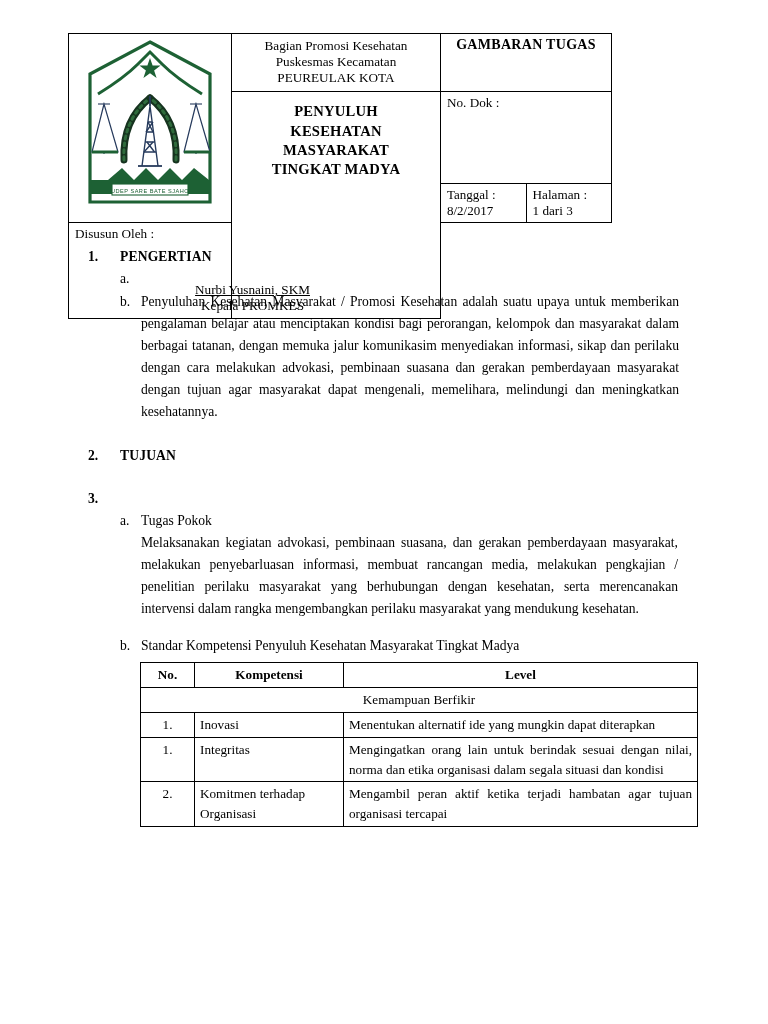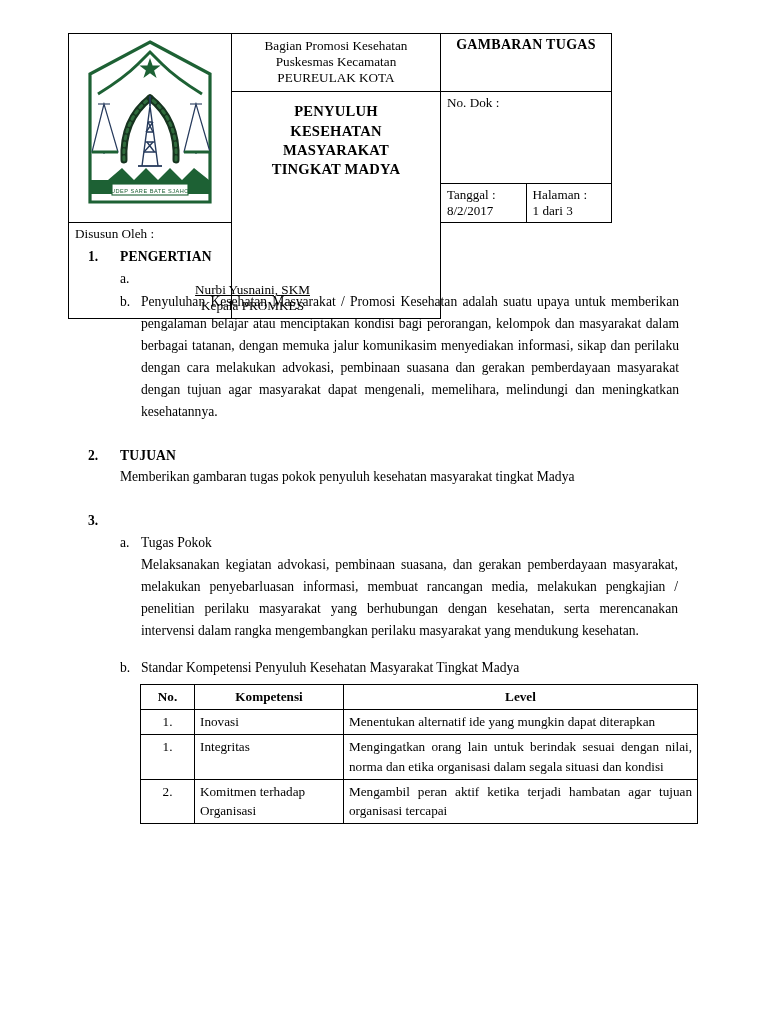--- a/index.html
+++ b/index.html
@@ -324,21 +324,20 @@
       </div>
     </div>
 
     <div class="gap-md"></div>
 
     <div class="sec">
       <div class="sec-row">
         <div class="sec-num">2.</div>
         <div class="sec-title">TUJUAN</div>
       </div>
-      <div class="plain-para">Memberikan gambaran tugas pokok penyuluh kesehatan masyarakat tingkat Madya</div>
     </div>
 
     <div class="gap-md"></div>
 
     <div class="sec">
       <div class="sec-row">
         <div class="sec-num">3.</div>
       </div>
       <div class="item-row">
         <div class="item-label">a.</div>
@@ -355,20 +354,23 @@
 
       <table class="comp-table">
         <thead>
           <tr>
             <th class="col-no">No.</th>
             <th class="col-komp">Kompetensi</th>
             <th class="col-lvl">Level</th>
           </tr>
         </thead>
         <tbody>
+            <tr class="group-row">
+              <td colspan="3">Kemampuan Berfikir</td>
+            </tr>
             <tr>
               <td class="cell-no">1.</td>
               <td>Inovasi</td>
               <td class="cell-lvl">Menentukan alternatif ide yang mungkin dapat diterapkan</td>
             </tr>
             <tr>
               <td class="cell-no">1.</td>
               <td>Integritas</td>
               <td class="cell-lvl">Mengingatkan orang lain untuk berindak sesuai dengan nilai, norma dan etika organisasi dalam segala situasi dan kondisi</td>
             </tr>

